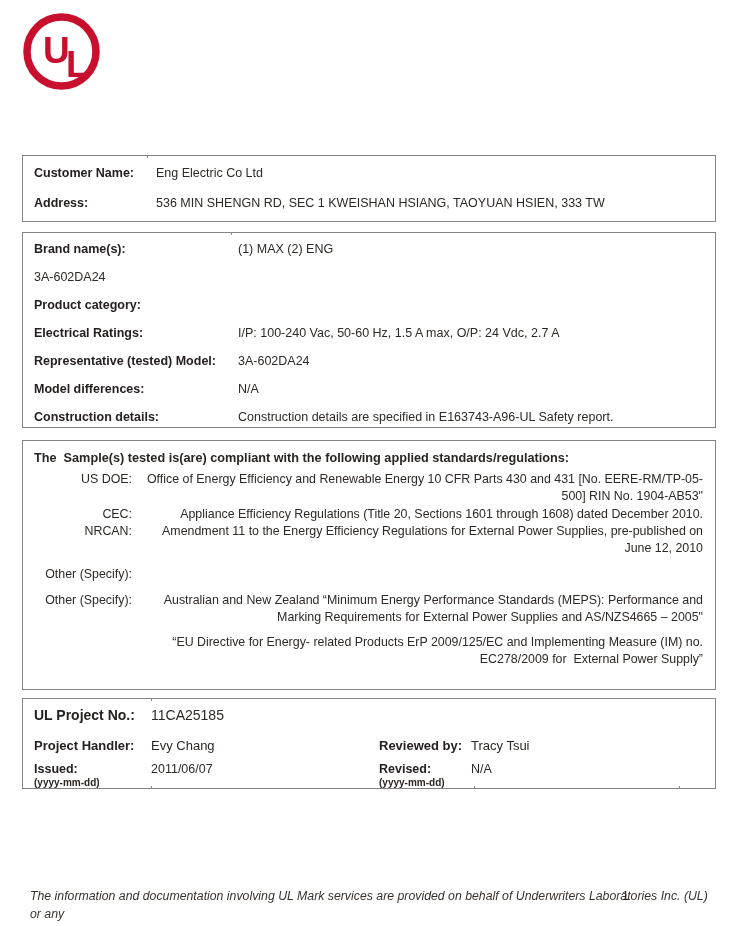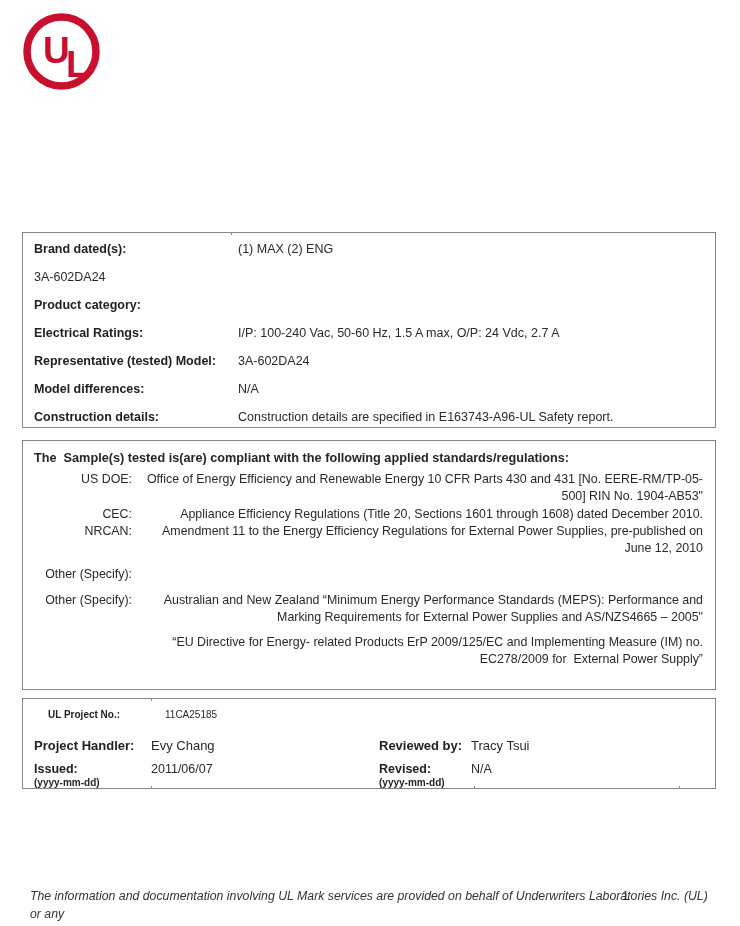--- a/index.html
+++ b/index.html
@@ -47,21 +47,21 @@
   .t3 .hdr { font-size: 12.7px; font-weight: bold; line-height: 17px; margin-bottom: 4px; white-space: pre-wrap; }
   .t3 .entry { display: grid; grid-template-columns: 100px 1fr; font-size: 12.4px; line-height: 17px; }
   .t3 .entry .val { padding-right: 2px; text-align: right; }
   .t3 .e0 { margin-bottom: 1px; }
   .t3 .e1 { }
   .t3 .e2 { margin-bottom: 9px; }
   .t3 .e3 { margin-bottom: 9px; }
   .t3 .e4 { margin-bottom: 8px; }
 
   
-  .t4 .row1 { display: grid; grid-template-columns: 117px 1fr; height: 31px; font-size: 10px; line-height: 16px; margin-left: 14px; }
+  .t4 .row1 { display: grid; grid-template-columns: 117px 1fr; height: 31px; font-size: 14px; line-height: 16px; }
   .t4 .row2 { display: grid; grid-template-columns: 117px 228px 92px 1fr; height: 24px; font-size: 13px; line-height: 16px; }
   .t4 .row3 { display: grid; grid-template-columns: 117px 228px 92px 1fr; font-size: 12.5px; line-height: 15px; }
   .sub { font-size: 10px; font-weight: bold; line-height: 12px; display: block; }
 
   
   .disclaimer {
     position: absolute; left: 30px; top: 853px; width: 688px;
     font-size: 12.3px; font-style: italic; line-height: 17.5px;
     color: #38322e; white-space: pre-wrap;
   }
@@ -72,25 +72,36 @@
 
 <div class="page">
 
   <svg class="logo" viewBox="0 0 79 79" aria-hidden="true">
     <circle cx="39.5" cy="39.5" r="34.5" fill="none" stroke="#c8102e" stroke-width="7.5"></circle>
     <text x="21" y="51" font-size="37" fill="#c8102e">U</text>
     <text x="44" y="65" font-size="37" fill="#c8102e">L</text>
   </svg>
 
 
+  <div class="box t1">
+    <i class="tick top" style="left:124px"></i>
+    <div class="row">
+      <span class="lbl">Customer Name:</span>
+      <span class="val">Eng Electric Co Ltd</span>
+    </div>
+    <div class="row">
+      <span class="lbl">Address:</span>
+      <span class="val">536 MIN SHENGN RD, SEC 1 KWEISHAN HSIANG, TAOYUAN HSIEN, 333 TW</span>
+    </div>
+  </div>
 
   <div class="box t2">
     <i class="tick top" style="left:208px"></i>
     <div class="row">
-      <span class="lbl">Brand dated(s):</span>
+      <span class="lbl">Brand name(s):</span>
       <span class="val">(1) MAX (2) ENG</span>
     </div>
     <div class="row">
       <span class="val">3A-602DA24</span>
     </div>
     <div class="row">
       <span class="lbl">Product category:</span>
     </div>
     <div class="row">
       <span class="lbl">Electrical Ratings:</span>

